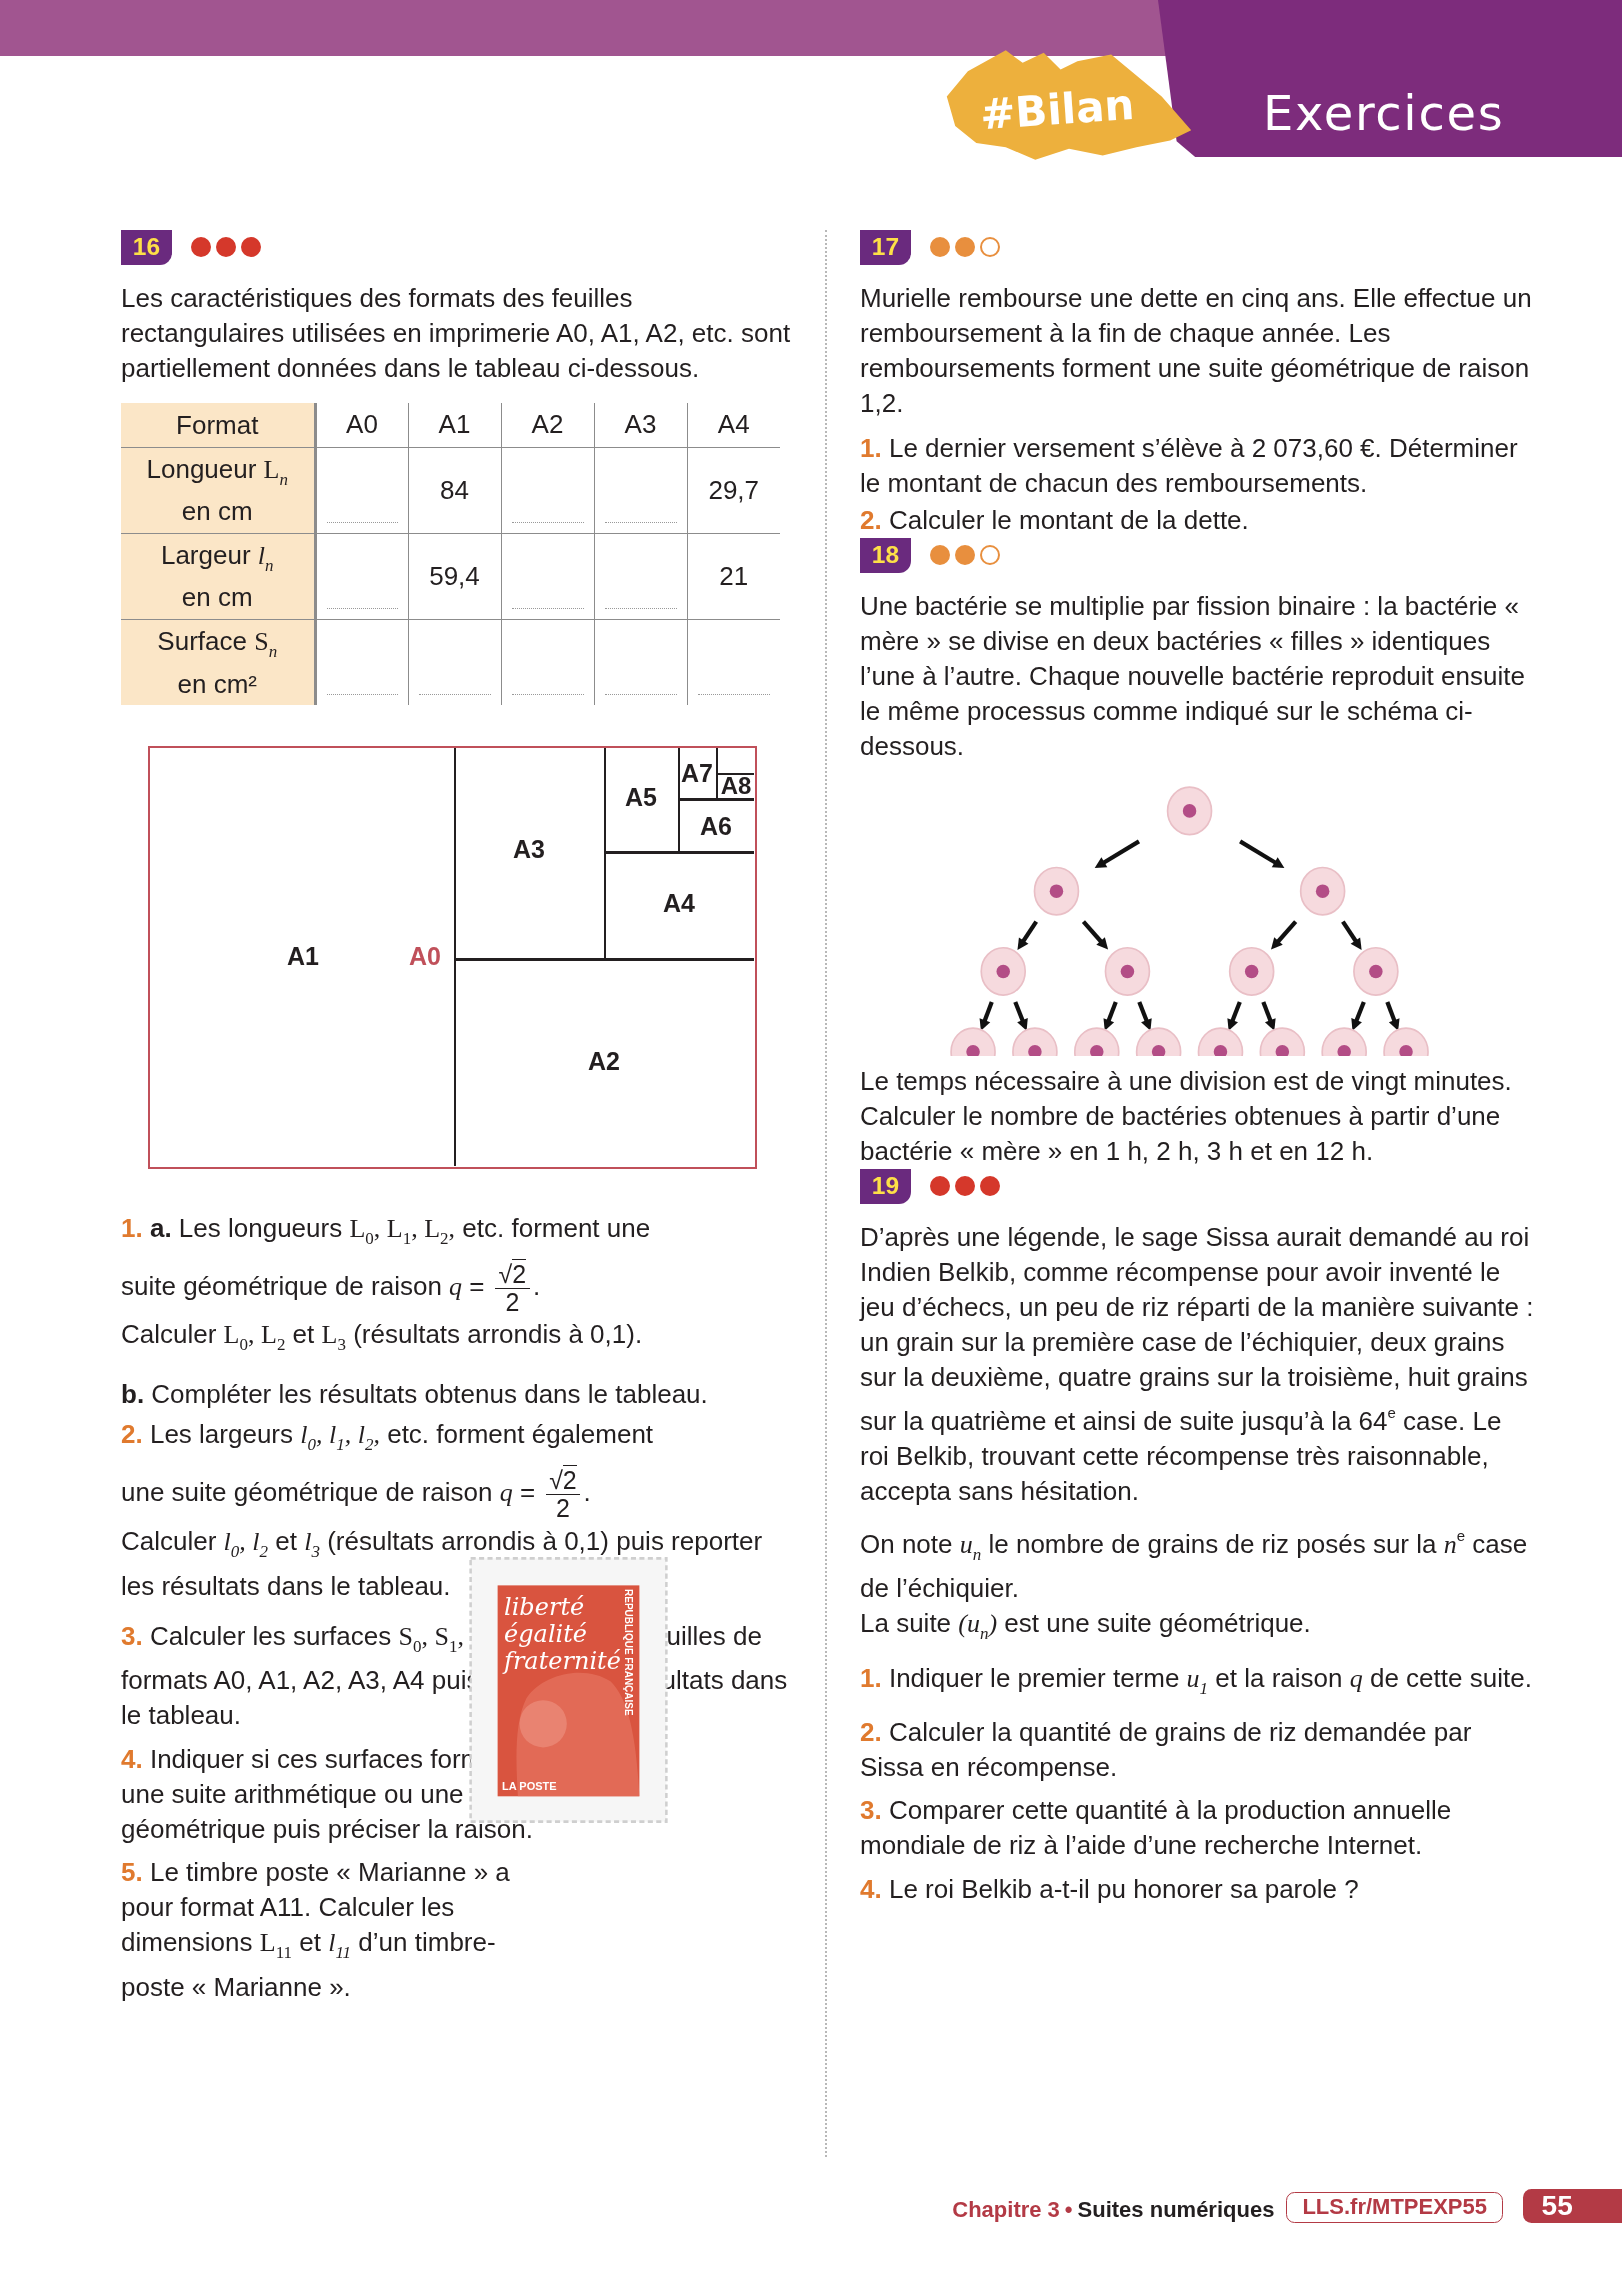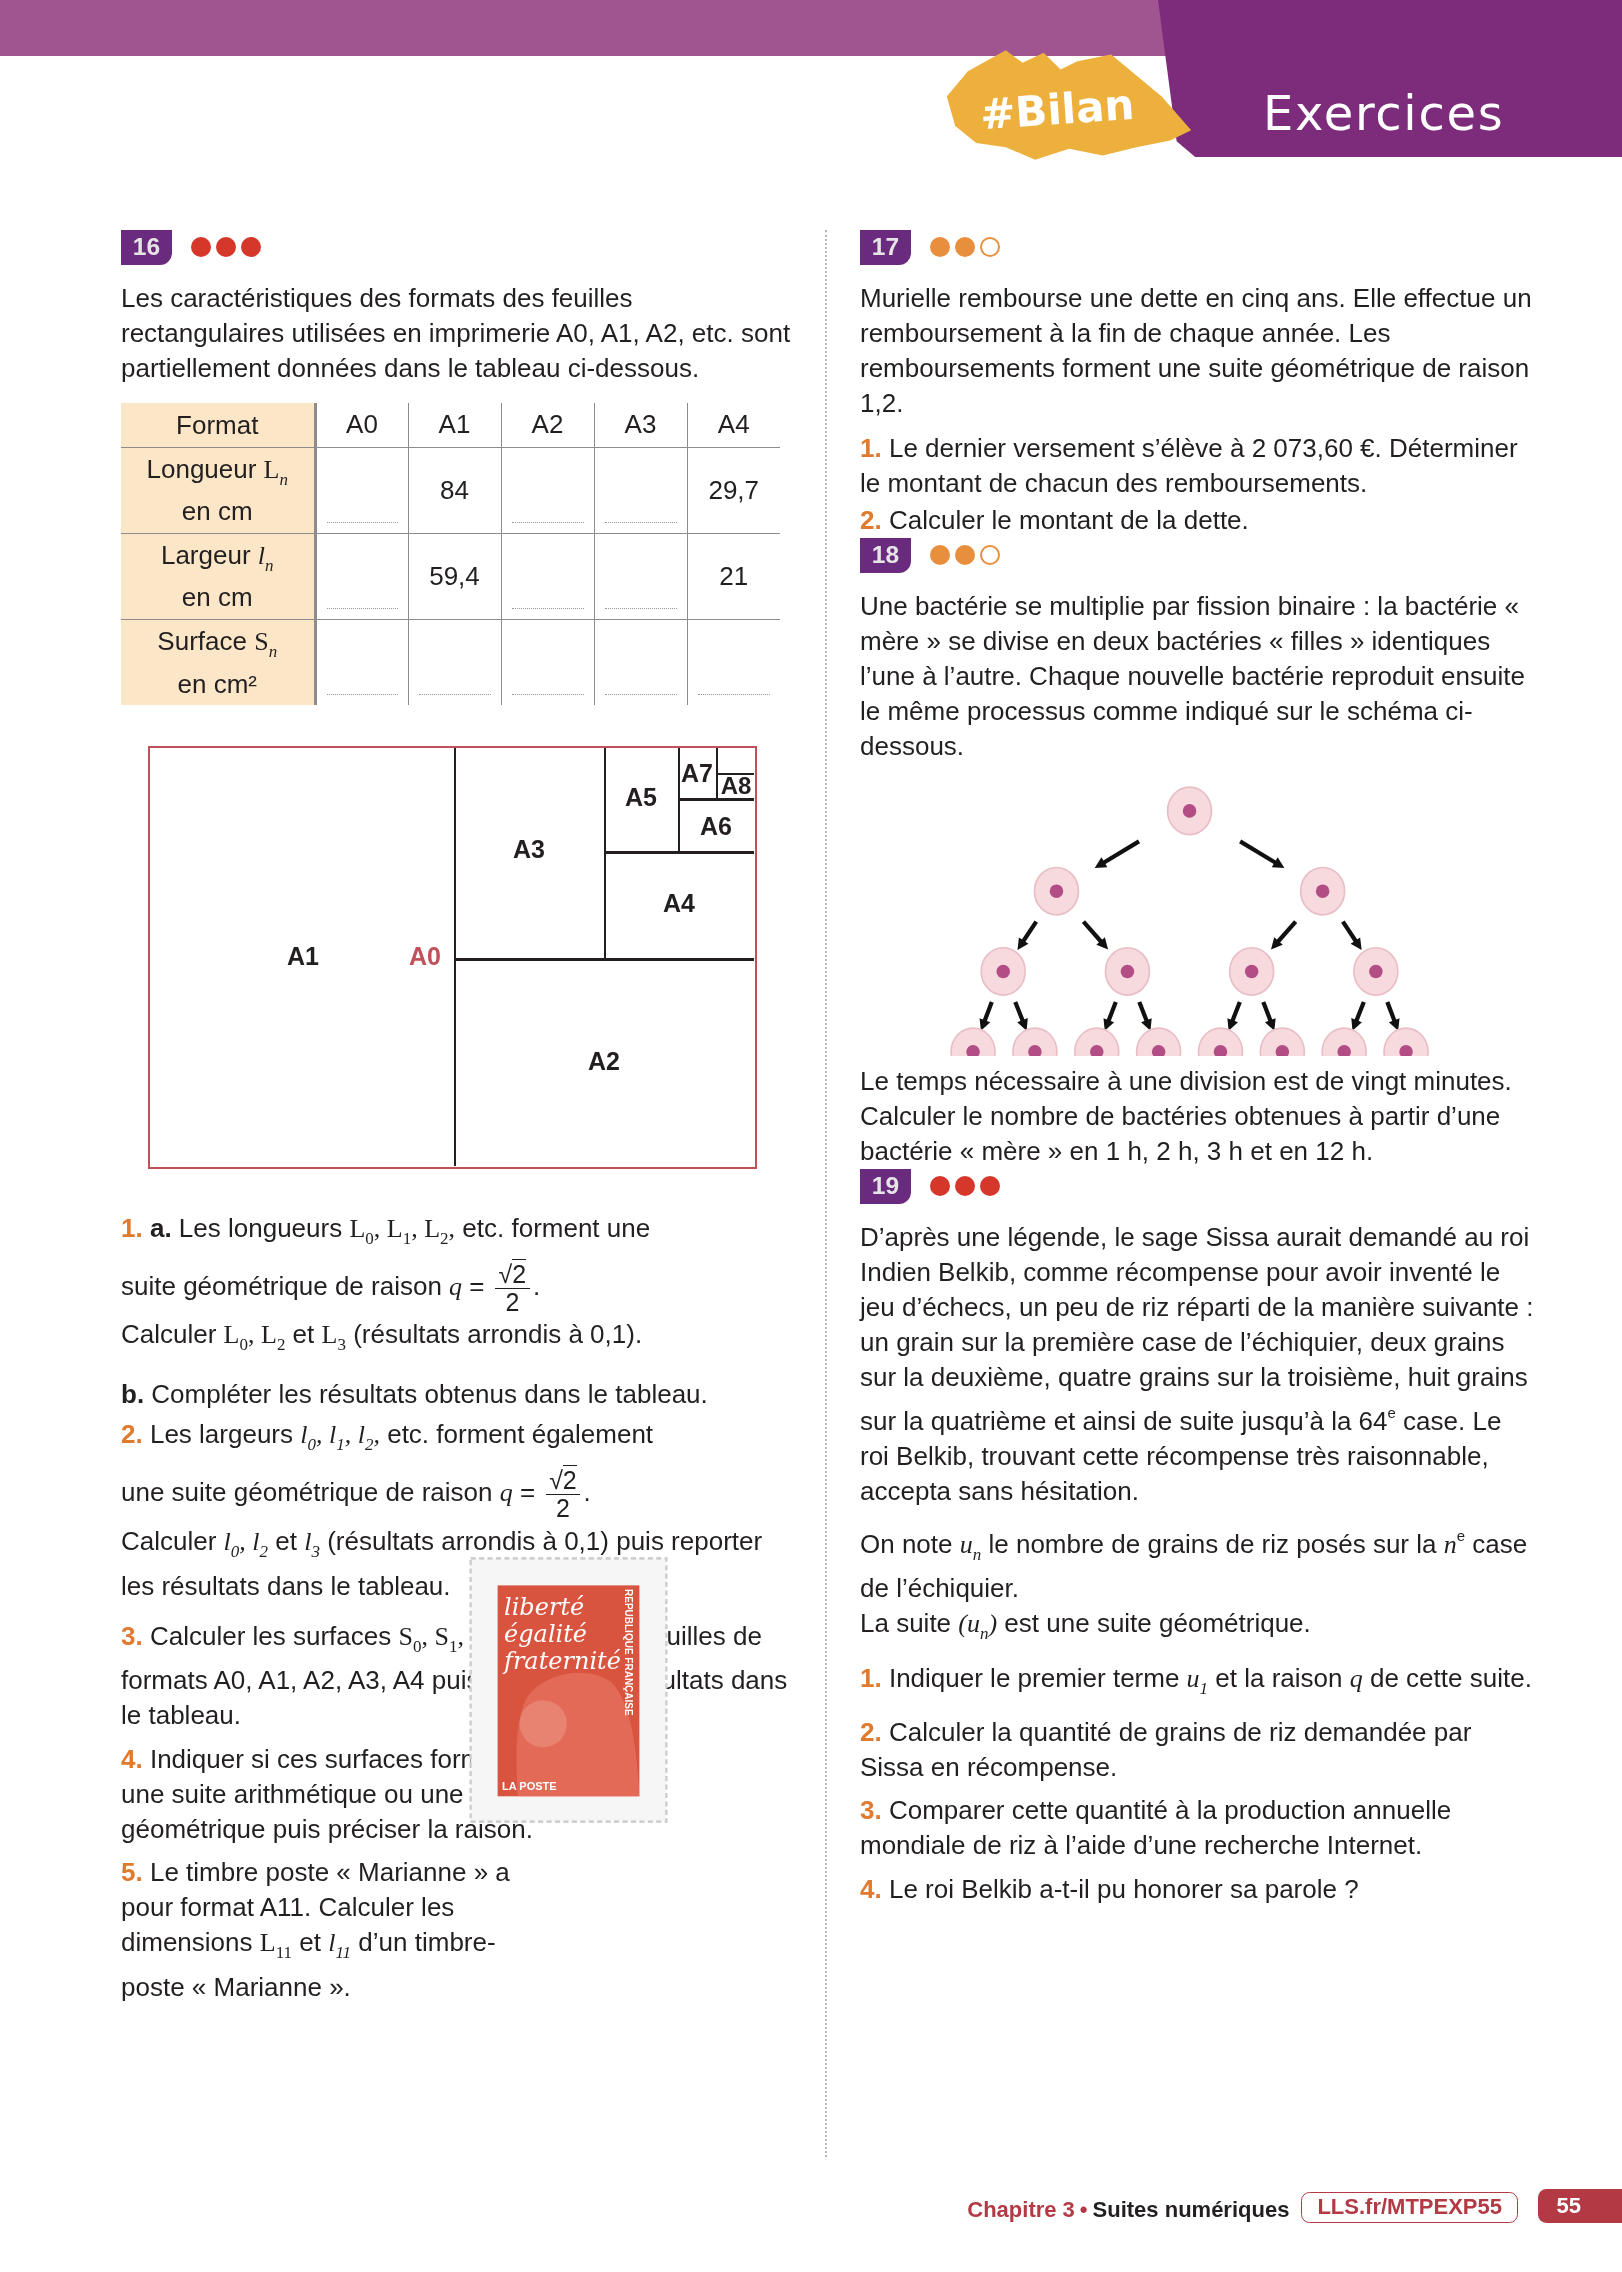--- a/index.html
+++ b/index.html
@@ -16,21 +16,21 @@
   .bilan-text { position: absolute; left: 980px; top: 85px; font-family: "DejaVu Sans", sans-serif; font-weight: bold;
     font-size: 42px; color: #ffffff; transform: rotate(-4deg); }
 
   
   .col { position: absolute; top: 230px; }
   .col-left { left: 121px; width: 676px; }
   .col-right { left: 860px; width: 676px; }
   .divider { position: absolute; left: 825px; top: 230px; height: 1927px; border-left: 2.5px dotted #b8b8b8; }
 
   .ex-head { display: flex; align-items: center; height: 34px; }
-  .ex-num { background: #6a2a7e; color: #e5e5e5; font-weight: bold; font-size: 24.5px; height: 35px; min-width: 51px;
+  .ex-num { background: #6a2a7e; color: #fde047; font-weight: bold; font-size: 24.5px; height: 35px; min-width: 51px;
     padding: 0 8.5px; display: flex; align-items: center; justify-content: center; border-bottom-right-radius: 12px; }
   .dots { display: flex; margin-left: 18.6px; gap: 5px; }
   .dot { width: 20px; height: 20px; border-radius: 50%; border: 2.1px solid; }
   .dot.red { background: #d5382b; border-color: #d5382b; }
   .dot.orange { background: #e88f3e; border-color: #e88f3e; }
   .dot.empty { background: #fff; border-color: #e88f3e; }
 
   p.t { font-size: 26px; line-height: 35px; color: #231f20; }
   .q { color: #e07a2e; font-weight: bold; }
   .sub { font-size: 17px; vertical-align: -6.8px; }
@@ -54,21 +54,21 @@
   .paper { position: relative; width: 609px; height: 423px; border: 2.5px solid #c0505a; margin: 41px 0 0 27px; }
   .ln { position: absolute; background: #231f20; }
   .plabel { position: absolute; font-weight: bold; font-size: 25px; color: #231f20; transform: translate(-50%, -50%); }
 
   .stamp { position: absolute; left: 467px; top: 1555px; width: 203px; height: 270px; }
 
   .footer { position: absolute; top: 2189px; right: 0; display: flex; align-items: flex-end; height: 34px; }
   .chap { color: #b33a45; font-weight: bold; font-size: 22px; }
   .chap-sub { font-size: 22px; margin-left: 5px; font-weight: bold; }
   .lls { border: 1.7px solid #b33a45; border-radius: 8.5px; color: #b33a45; font-weight: bold; font-size: 22px; padding: 1.7px 15px; margin-left: 12px; }
-  .pnum { background: #b33a45; color: #fff; font-weight: bold; font-size: 22px; width: 85px; height: 34px; margin-left: 20px;
+  .pnum { background: #b33a45; color: #fff; font-weight: bold; font-size: 28px; width: 100px; height: 34px; margin-left: 20px;
     display: flex; align-items: center; padding-left: 18.6px; border-top-left-radius: 8.5px; border-bottom-left-radius: 8.5px; }
 </style>
 </head>
 <body>
 
 <div class="top-band"></div>
 <div class="title-shape"></div>
 <svg class="bilan-blob" viewBox="0 0 300 140">
   <path d="M30 30 L75 5 L95 20 L120 8 L140 28 L160 18 L200 10 L230 35 L260 60 L295 100 L270 112 L230 120 L190 130 L150 122 L110 135 L75 120 L40 115 L15 95 L5 60 Z" fill="#edb03d"></path>
 </svg>

